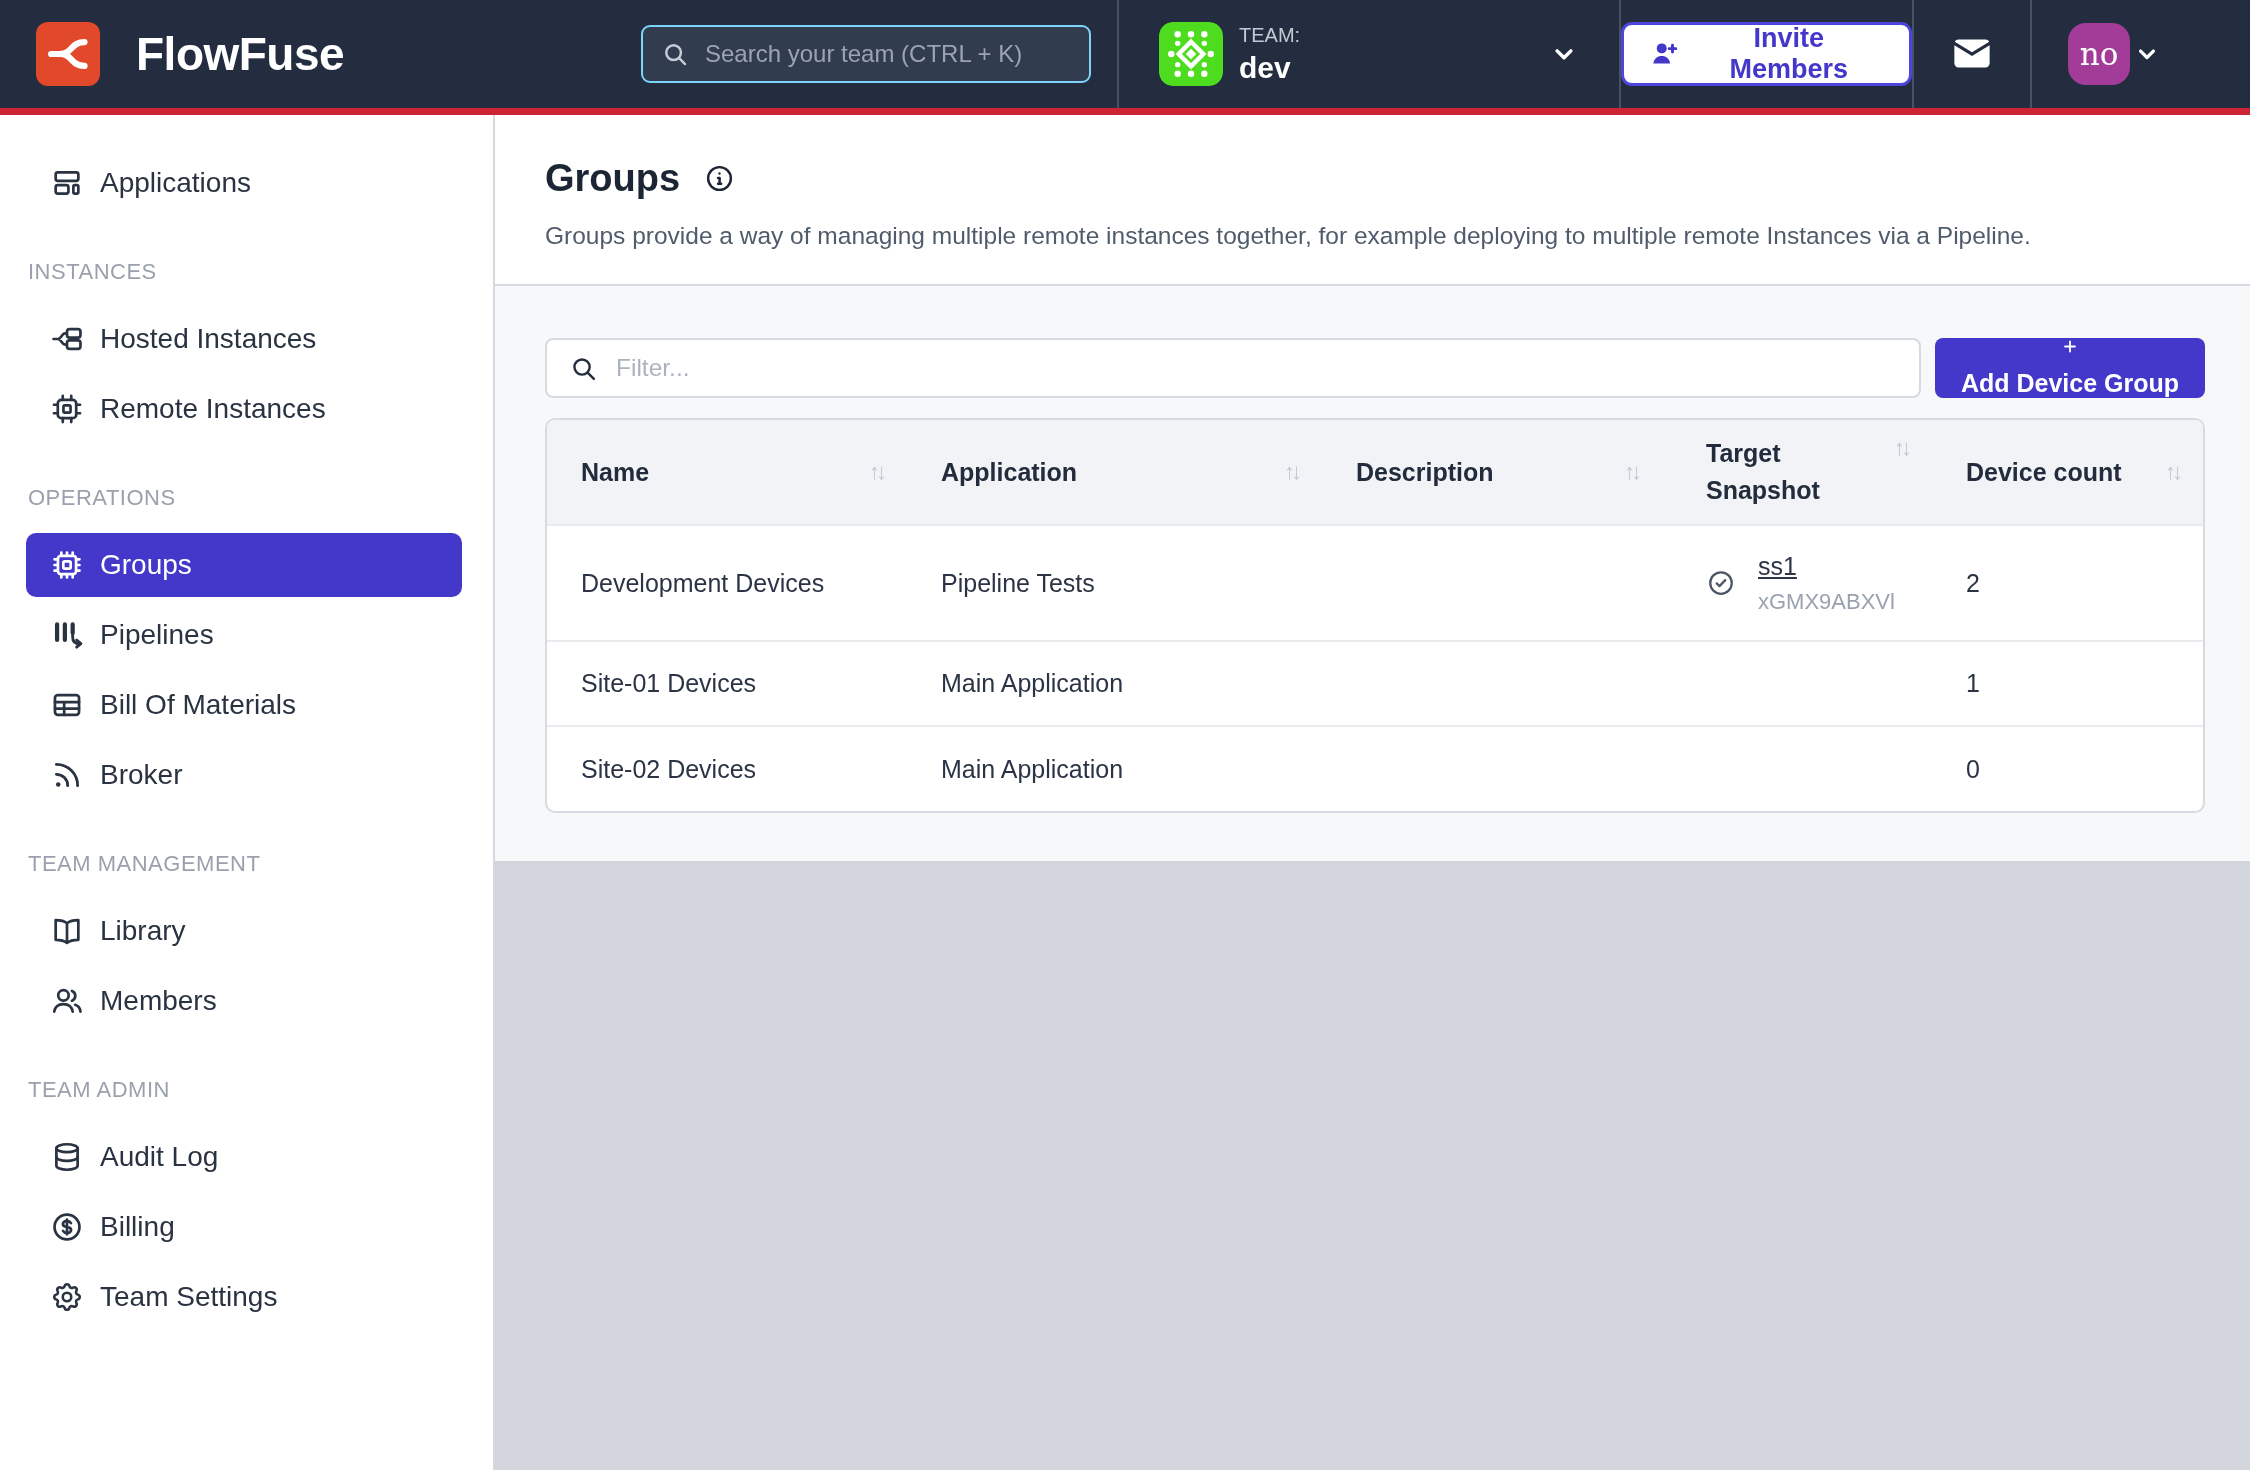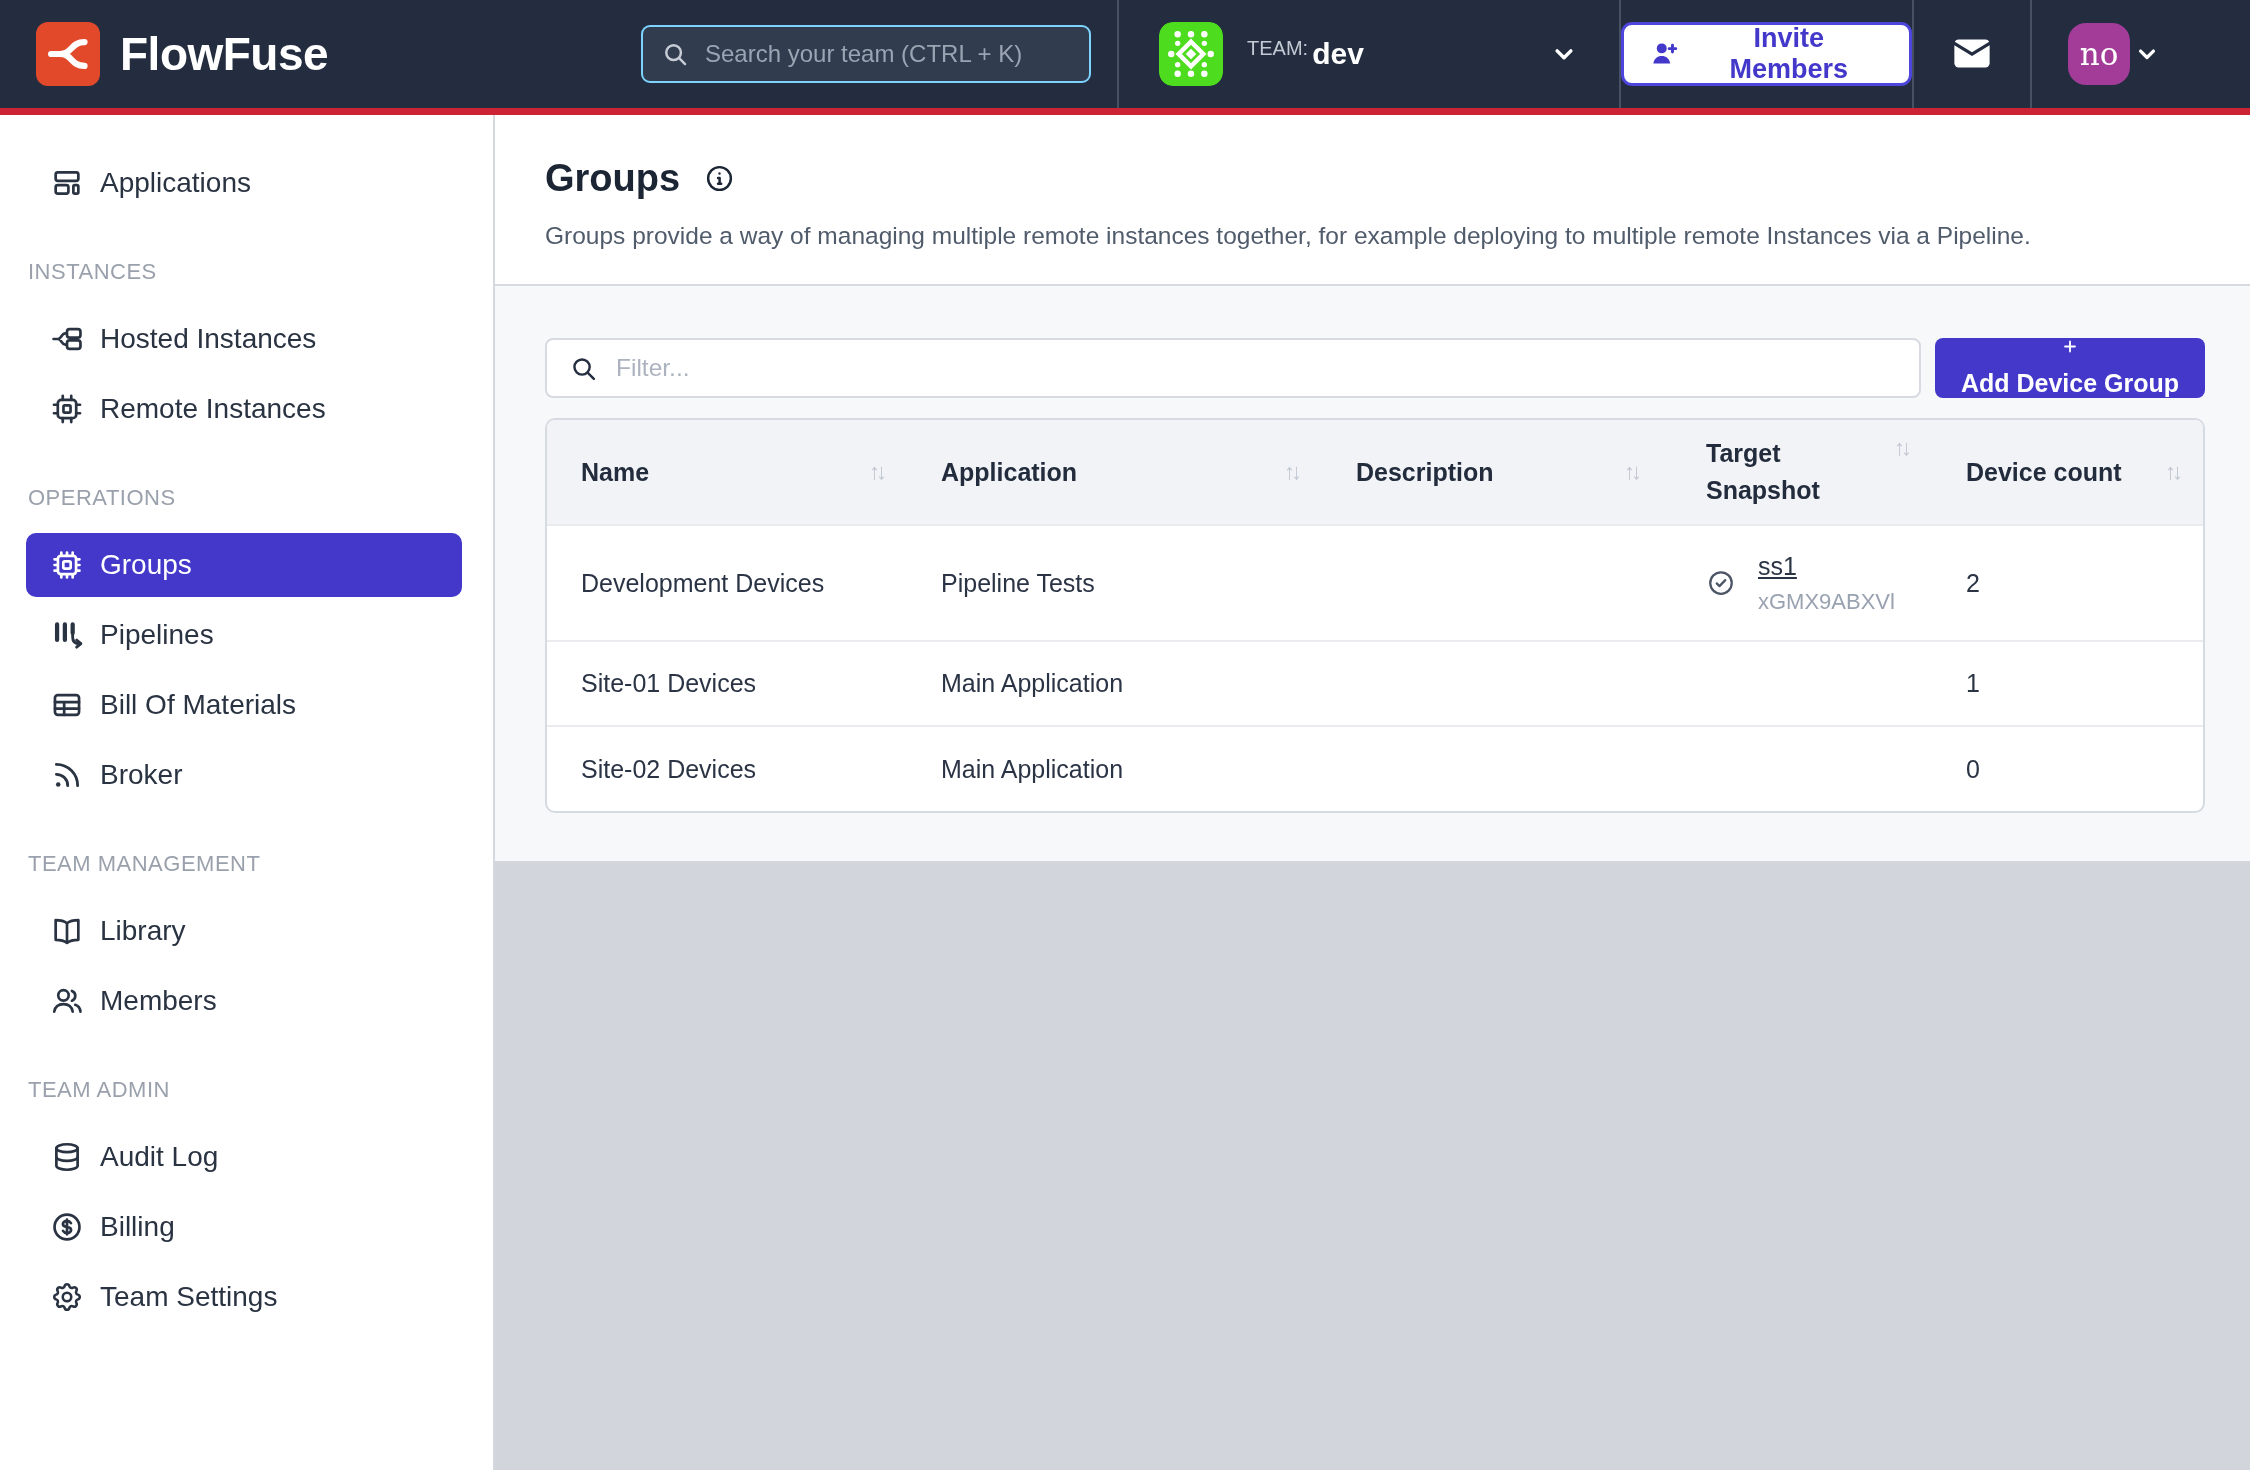--- a/index.html
+++ b/index.html
@@ -2,30 +2,30 @@
 <html><head>
 <meta charset="utf-8">
 <style>
   * { box-sizing: border-box; margin: 0; padding: 0; }
   html,body { width:2250px; height:1470px; }
   body { font-family:"Liberation Sans", sans-serif; overflow:hidden; background:#D2D6DC; }
   .app { width:2250px; height:1470px; display:flex; flex-direction:column; }
 
   
   .navbar { height:115px; background:#232D3F; border-bottom:7px solid #CC2435; display:flex; align-items:center; flex:none; }
-  .brand { width:641px; display:flex; align-items:center; gap:20px; padding-left:36px; flex:none; }
+  .brand { width:641px; display:flex; align-items:center; gap:36px; padding-left:36px; flex:none; }
   .logo { width:64px; height:64px; border-radius:12px; background:#E2492B; display:flex; align-items:center; justify-content:center; flex:none; }
   .brand-text { color:#fff; font-size:46px; font-weight:bold; letter-spacing:-0.5px; }
   .nav-search { width:450px; height:58px; flex:none; background:#313C4F; border:2px solid #7dd3fc; border-radius:9px; display:flex; align-items:center; padding:0 18px; margin-right:26px; }
   .nav-search input { flex:1; background:transparent; border:none; outline:none; color:#E5E8EC; font-size:24px; margin-left:16px; font-family:"Liberation Sans", sans-serif; }
   .nav-search input::placeholder { color:#9BA4B2; }
   .nav-divider { width:2px; align-self:stretch; background:#465163; flex:none; }
   .team-picker { width:500px; flex:none; display:flex; align-items:center; padding:0 40px; }
   .team-avatar { width:64px; height:64px; border-radius:14px; overflow:hidden; flex:none; }
-  .team-texts { margin-left:24px; display:flex; gap:4px; }
+  .team-texts { margin-left:16px; display:flex; flex-direction:column; gap:4px; }
   .team-label { color:#C3CAD4; font-size:20px; }
   .team-name { color:#fff; font-size:30px; font-weight:600; }
   .chev { margin-left:auto; }
   .invite-wrap { width:291px; flex:none; display:flex; align-items:center; justify-content:center; }
   .invite-btn { height:64px; background:#fff; border:3px solid #4E46DC; border-radius:11px; display:flex; align-items:center; gap:14px; padding:0 26px; color:#4338CA; font-size:27px; font-weight:bold; cursor:pointer; font-family:"Liberation Sans", sans-serif; }
   .mail-wrap { width:116px; flex:none; display:flex; align-items:center; justify-content:center; }
   .user-wrap { flex:1; display:flex; align-items:center; padding-left:36px; gap:3px; }
   .user-avatar { width:62px; height:62px; border-radius:18px; background:#A23C98; color:#fff; display:flex; align-items:center; justify-content:center; font-family:"DejaVu Serif", serif; font-size:31px; }
 
   

